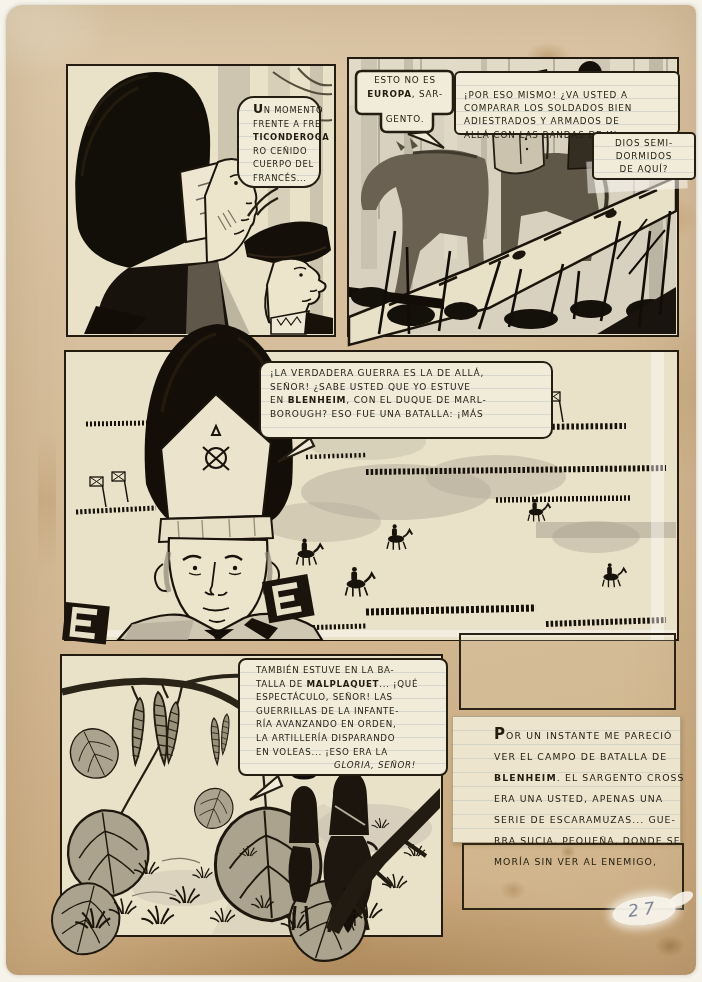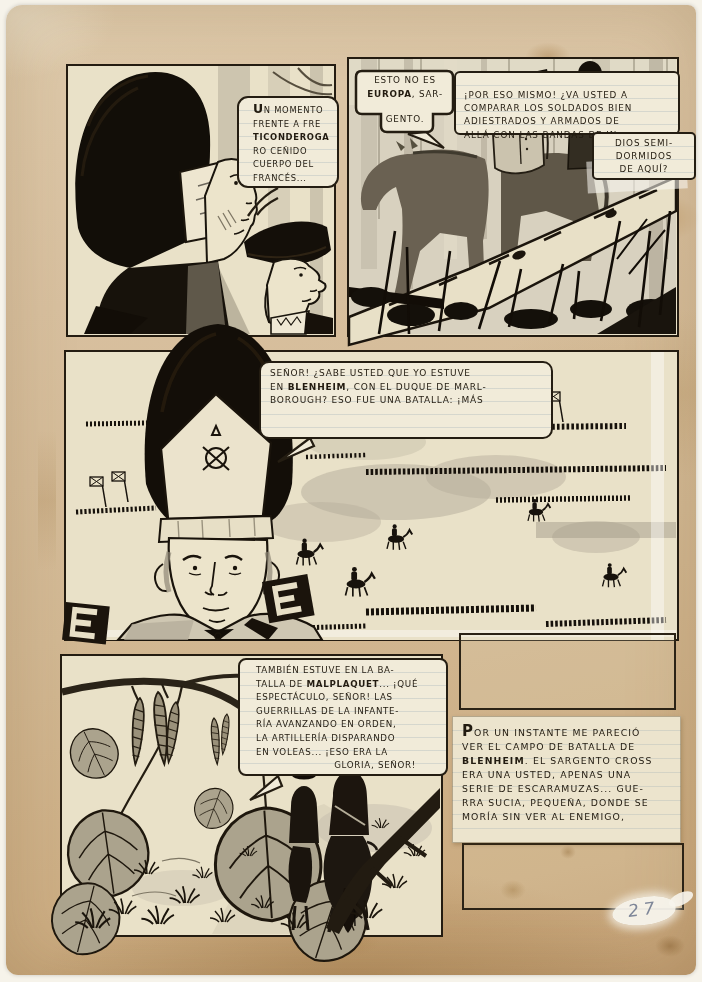--- a/index.html
+++ b/index.html
@@ -30,31 +30,31 @@
   .b{font-weight:bold;}
   .ini{font-weight:bold;font-size:12.5px;}
   .tail{position:absolute;z-index:5;}
   
   #caption{position:absolute;z-index:6;background-color:#ece4cd;
     background-image:repeating-linear-gradient(to bottom,
       rgba(255,255,255,0) 0px, rgba(255,255,255,0) 13px,
       rgba(105,135,160,.18) 13px, rgba(105,135,160,.18) 14px);
     border:1px solid rgba(110,90,60,.45);box-shadow:1px 2px 4px rgba(90,60,20,.25);
     color:#221b10;box-sizing:border-box;padding:7px 9px;}
-  #caption .ln{font-size:9.3px;line-height:14px;letter-spacing:1.1px;}
+  #caption .ln{font-size:9.3px;line-height:21px;letter-spacing:1.1px;margin-left:32px;}
   #caption .ini{font-size:15px;}
   .emptybox{position:absolute;border:2.5px solid #2b2316;box-sizing:border-box;
             background:rgba(233,225,200,.18);}
   
   #b1 .ln{font-size:8.4px;line-height:13.6px;letter-spacing:.7px;}
   #b3 .ln{font-size:8.8px;line-height:13.2px;letter-spacing:.9px;}
   #b3sub .ln{font-size:8.8px;line-height:13.2px;letter-spacing:.9px;text-align:center;}
   #b4 .ln{font-size:9.0px;line-height:13.5px;letter-spacing:.8px;}
   #b5 .ln{font-size:8.7px;line-height:13.6px;letter-spacing:.7px;}
-  #b5 .ln.right{text-align:right;padding-right:14px;}
+  #b5 .ln.right{text-align:right;padding-right:14px;font-style:italic;}
   .b2txt{position:absolute;font-size:8.8px;letter-spacing:.8px;color:#221b10;
          width:100%;text-align:center;white-space:nowrap;}
   
   #pagenum-blob{position:absolute;left:612px;top:897px;width:64px;height:28px;
     background:rgba(247,244,236,.95);border-radius:55% 45% 50% 50%;
     transform:rotate(-7deg);z-index:8;
     box-shadow:0 0 8px 4px rgba(247,244,236,.75);}
   #pagenum-swoosh{position:absolute;left:668px;top:893px;width:26px;height:12px;
     background:rgba(247,244,236,.9);border-radius:50%;transform:rotate(-25deg);z-index:8;}
   #pagenum{position:absolute;left:0;top:2px;width:100%;text-align:center;
@@ -105,21 +105,21 @@
       <circle cx="233" cy="209" r="1.8" fill="#19140c"></circle>
       <path d="M226,203 q7,-3 12,0 M249,224 q-4,2 -7,1 M243,233 q-5,3 -9,2" stroke="#19140c" stroke-width="1.5" fill="none"></path>
       <path d="M199,222 C196,236 197,248 201,256" stroke="#19140c" stroke-width="2" fill="none"></path>
 
       <path d="M203,252 L241,245 L238,268 L203,268 Z" fill="#efe8d4" stroke="#19140c" stroke-width="1.6"></path>
       <path d="M209,253 l4,6 l5,-7 l5,7 l6,-8 l4,6" stroke="#19140c" stroke-width="1.2" fill="none"></path>
       <path d="M238,246 L265,252 L265,268 L236,268 Z" fill="#17110a"></path>
       <polygon points="28,240 80,252 62,268 16,268" fill="#120d07"></polygon>
     </svg>
 
-    <div class="bubble" id="b1" style="left:169px;top:30px;width:102px;height:92px;border-radius:11px;padding-left:14px;">
+    <div class="bubble" id="b1" style="left:169px;top:30px;width:84px;height:92px;border-radius:17px;padding-left:14px;">
       <div class="ln"><span class="ini">U</span><span>N MOMENTO</span></div>
       <div class="ln">FRENTE A FRE</div>
       <div class="ln b">TICONDEROGA</div>
       <div class="ln">RO CEÑIDO</div>
       <div class="ln">CUERPO DEL</div>
       <div class="ln">FRANCÉS...</div>
     </div>
     <svg class="tail" style="left:176px;top:120px;" width="40" height="32" viewBox="0 0 40 32">
       <path d="M34,2 C22,8 12,18 4,30 M34,12 C26,16 18,22 13,29" stroke="#241d12" stroke-width="2.4" fill="none"></path>
     </svg>
@@ -286,20 +286,21 @@
           <rect width="44" height="38" fill="#1b140c"></rect>
           <use href="#elace" transform="translate(4,0)"></use>
         </g>
       <g transform="translate(196,260) rotate(-10)">
           <rect width="46" height="42" fill="#1b140c"></rect>
           <use href="#elace" transform="translate(6,2)"></use>
         </g>
     </svg>
 
     <div class="bubble" id="b4" style="left:193px;top:9px;width:294px;height:78px;border-radius:10px;padding:4px 9px;">
+      <div class="ln">¡LA VERDADERA GUERRA ES LA DE ALLÁ,</div>
       <div class="ln">SEÑOR! ¿SABE USTED QUE YO ESTUVE</div>
       <div class="ln"><span>EN </span><span class="b">BLENHEIM</span><span>, CON EL DUQUE DE MARL-</span></div>
       <div class="ln">BOROUGH? ESO FUE UNA BATALLA: ¡MÁS</div>
     </div>
     <svg class="tail" style="left:208px;top:84px;" width="42" height="30" viewBox="0 0 42 30">
       <path d="M36,2 L4,26 L40,10 Z" fill="#f1ebd9" stroke="#241d12" stroke-width="2.2"></path>
     </svg>
   </section>
 
   <section class="panel" id="panel4" style="left:60px;top:630px;width:383px;height:283px;">

